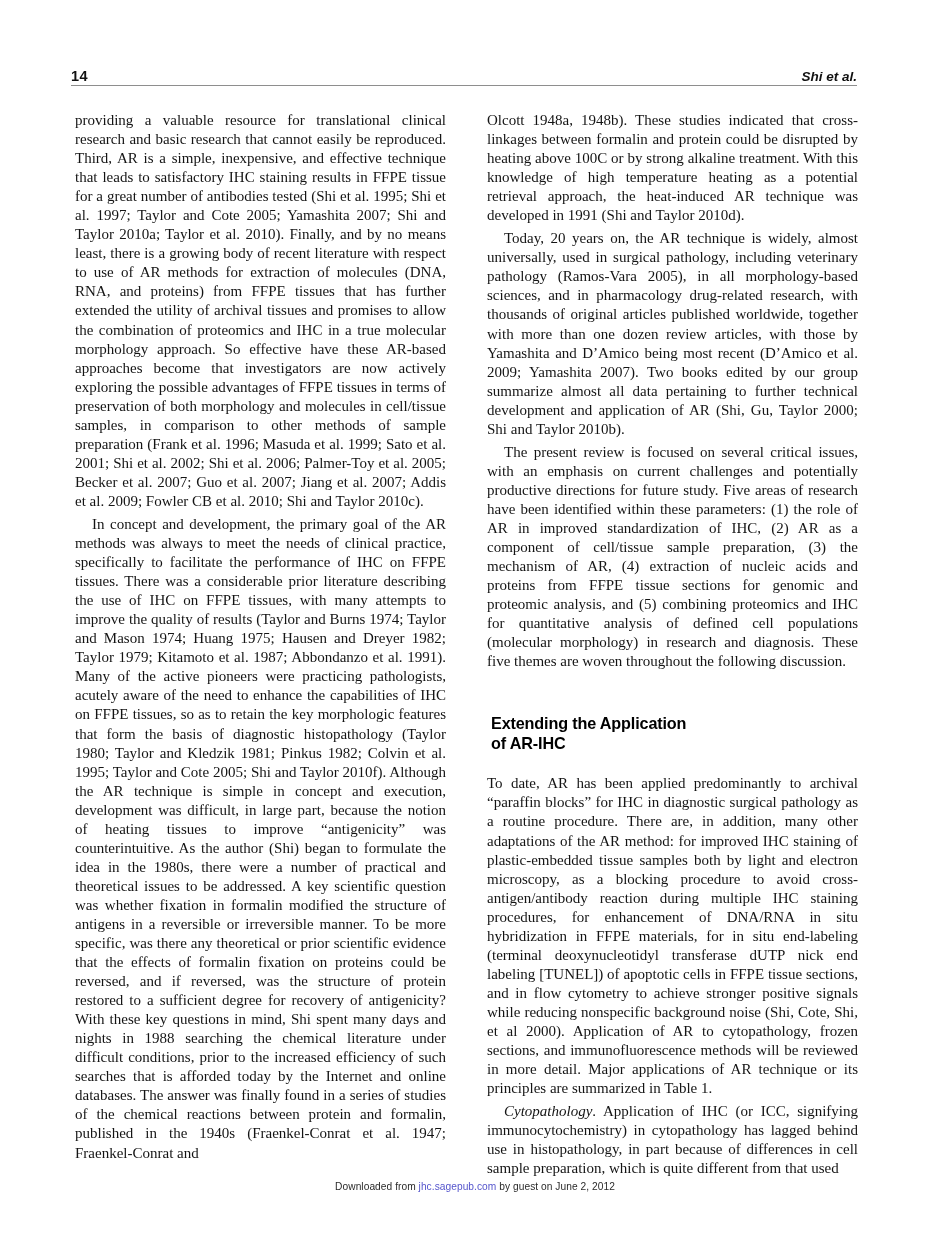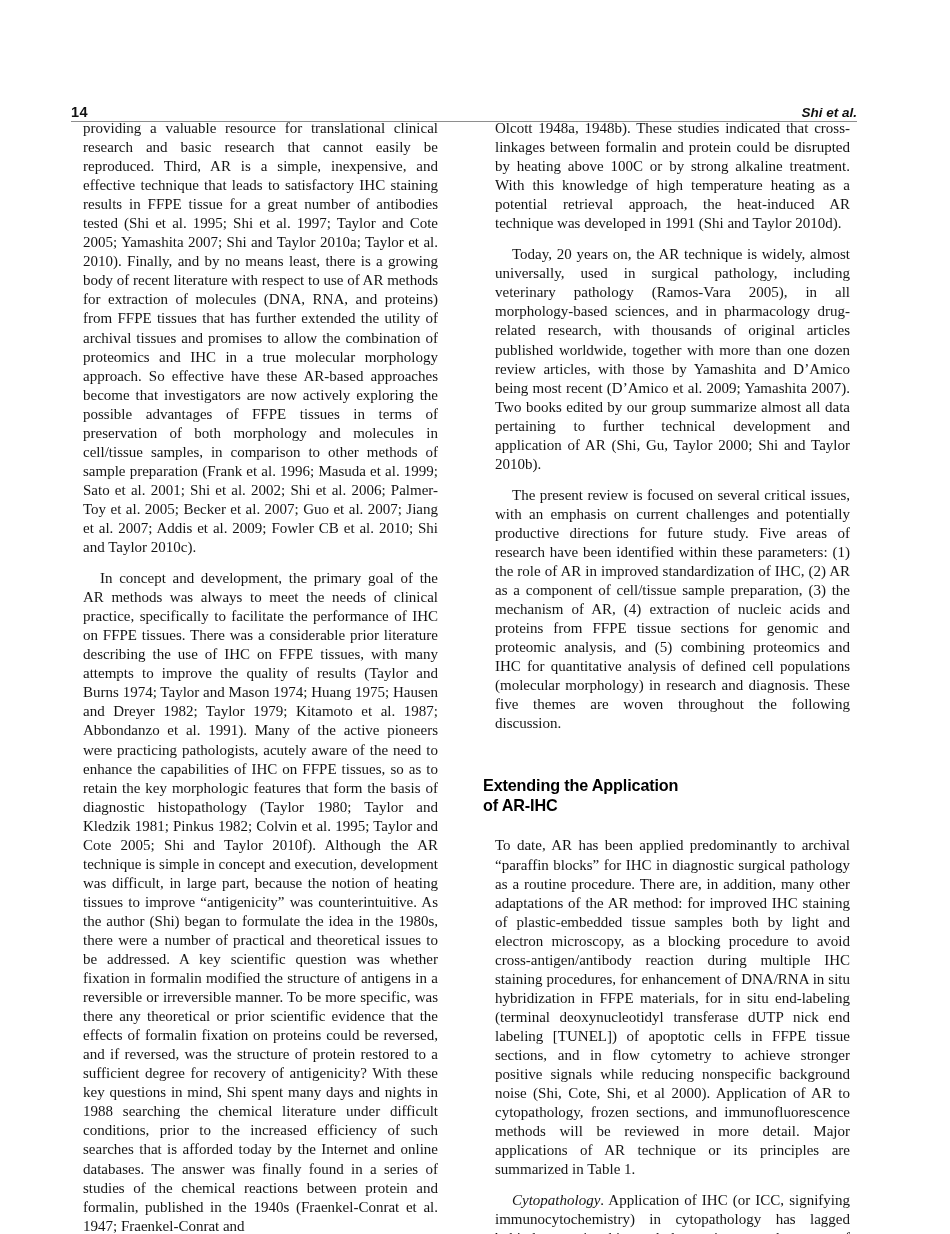--- a/index.html
+++ b/index.html
@@ -30,21 +30,20 @@
     left: 71px;
     top: 62px;
     width: 786px;
     height: 24px;
     display: flex;
     align-items: flex-end;
     justify-content: space-between;
     border-bottom: 1.6px solid #8e8e8e;
     padding-bottom: 2px;
     box-sizing: border-box;
-    margin-top: 36px;
   }
   .folio {
     font-family: "Liberation Sans", "DejaVu Sans", sans-serif;
     font-size: 14.5px;
     font-weight: 600;
     letter-spacing: 0.4px;
     color: #111;
     line-height: 1;
   }
   .runhead-title {
@@ -68,33 +67,33 @@
   .col {
     position: absolute;
     top: 0;
     width: 379px;
     height: 1040px;
   }
   .col-left  { left: 0px; }
   .col-right { left: 412px; }
 
   p.body {
-    margin: 12px;
+    margin: 4px;
     font-size: 15.0px;
     line-height: 19.05px;
     text-align: justify;
     text-justify: inter-word;
     hyphens: none;
     color: #141414;
     font-family: "Liberation Serif", "DejaVu Serif", serif;
   }
   p.indent { text-indent: 17px; }
 
   h2.section-head {
-    margin: 0;
+    margin: 8px;
     font-family: "Liberation Sans", "DejaVu Sans", sans-serif;
     font-size: 16.2px;
     font-weight: bold;
     line-height: 20px;
     letter-spacing: -0.15px;
     color: #000;
     text-align: left;
   }
   .head-gap-before { height: 30px; }
   .head-gap-after  { height: 9px; }
@@ -149,14 +148,17 @@
         <span>of AR-IHC</span>
       </h2>
       <div class="head-gap-after"></div>
 
       <p class="body">To date, AR has been applied predominantly to archival “paraffin blocks” for IHC in diagnostic surgical pathology as a routine procedure. There are, in addition, many other adaptations of the AR method: for improved IHC staining of plastic-embedded tissue samples both by light and electron microscopy, as a blocking procedure to avoid cross-antigen/antibody reaction during multiple IHC staining procedures, for enhancement of DNA/RNA in situ hybridization in FFPE materials, for in situ end-labeling (terminal deoxynucleotidyl transferase dUTP nick end labeling [TUNEL]) of apoptotic cells in FFPE tissue sections, and in flow cytometry to achieve stronger positive signals while reducing nonspecific background noise (Shi, Cote, Shi, et al 2000). Application of AR to cytopathology, frozen sections, and immunofluorescence methods will be reviewed in more detail. Major applications of AR technique or its principles are summarized in Table 1.</p>
       <p class="body indent"><span class="run-in-head">Cytopathology</span><span>. Application of IHC (or ICC, signifying immunocytochemistry) in cytopathology has lagged behind use in histopathology, in part because of differences in cell sample preparation, which is quite different from that used</span></p>
     </div>
 
   </div>
 
+  <div class="footer">
+    <span>Downloaded from </span><span class="link" style="color: rgb(85, 85, 204);">jhc.sagepub.com</span><span> by guest on June 2, 2012</span>
+  </div>
 
 </div>
 
 </body></html>

